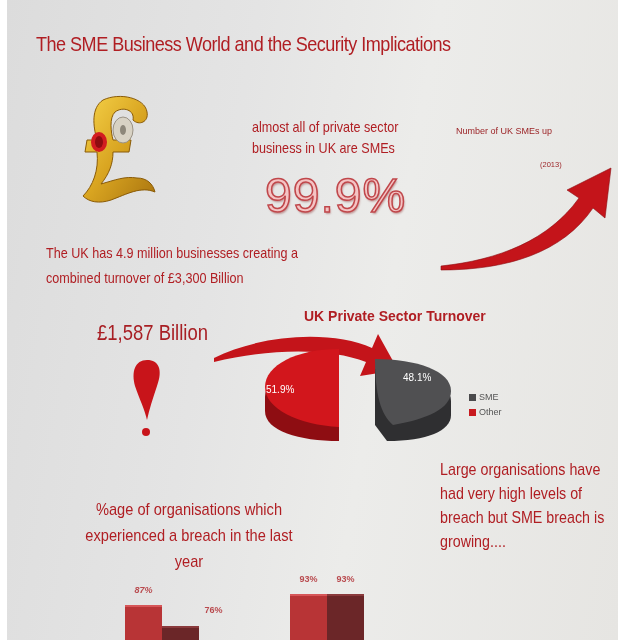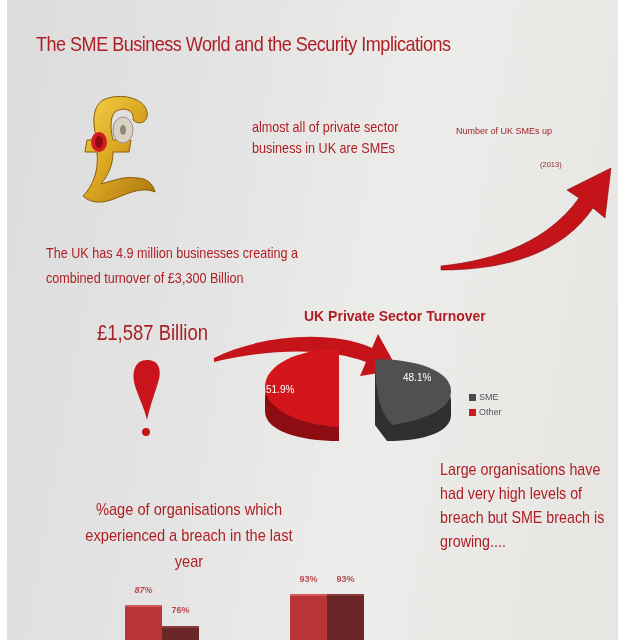--- a/index.html
+++ b/index.html
@@ -52,20 +52,21 @@
       <ellipse cx="58" cy="38" rx="3" ry="5" fill="#8d877a"></ellipse>
       <ellipse cx="34" cy="50" rx="8" ry="10" fill="#d21c20"></ellipse>
       <ellipse cx="34" cy="50" rx="4" ry="6" fill="#8e0c10"></ellipse>
     </svg>
   </div>
 
   <div class="abs txt-almost red narrow">
     <div>almost all of private sector</div>
     <div>business in UK are SMEs</div>
   </div>
+  <div class="abs big999">99.9%</div>
 
   <div class="abs smes-up">Number of UK SMEs up</div>
   <div class="abs y2013">(2013)</div>
 
   <div class="abs" style="left:432px;top:160px;">
     <svg width="180" height="112" viewBox="0 0 180 112">
       <path d="M2,106 C60,100 110,80 140,38 L128,30 L172,8 L166,58 L154,48 C124,92 70,110 2,110 Z" fill="#c4141a" stroke="#8c0b10" stroke-width="0.6"></path>
     </svg>
   </div>
 
@@ -115,21 +116,21 @@
   </div>
 
   <div class="abs pct-txt red" style="transform:scaleX(0.86);transform-origin:center top;">
     <div>%age of organisations which</div>
     <div>experienced a breach in the last year</div>
   </div>
 
   <div class="abs" style="left:0;top:560px;width:626px;height:80px;">
     <div class="barlbl" style="left:118px;top:25px;font-style:italic;">87%</div>
     <div class="bar" style="left:118px;width:37px;height:33px;background:#b83436;border-top:2px solid #d65658;"></div>
-    <div class="barlbl" style="left:155px;top:45px;">76%</div>
+    <div class="barlbl" style="left:155px;top:45px;padding-left:33px;">76%</div>
     <div class="bar" style="left:155px;width:37px;height:12px;background:#6b2628;border-top:2px solid #8a3a3c;"></div>
 
     <div class="barlbl" style="left:283px;top:14px;">93%</div>
     <div class="bar" style="left:283px;width:37px;height:44px;background:#b83436;border-top:2px solid #d65658;"></div>
     <div class="barlbl" style="left:320px;top:14px;">93%</div>
     <div class="bar" style="left:320px;width:37px;height:44px;background:#6b2628;border-top:2px solid #8a3a3c;"></div>
   </div>
 
 </div>
 

